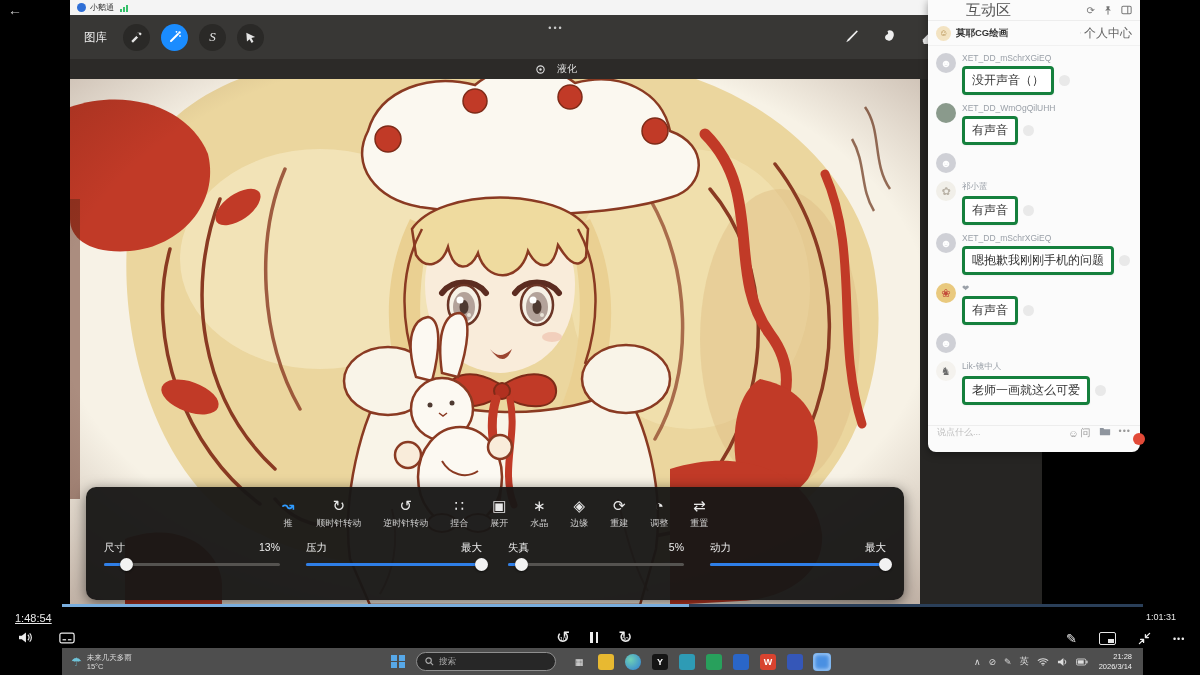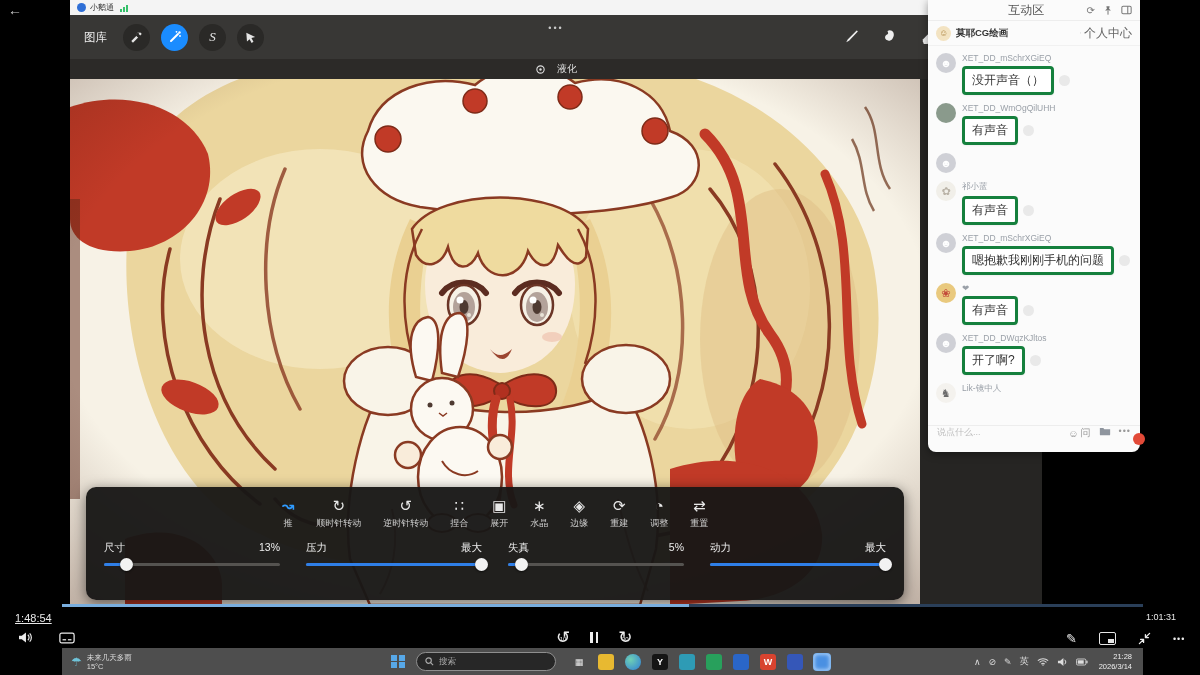--- a/index.html
+++ b/index.html
@@ -42,21 +42,21 @@
   .l-slider{width:176px;}
   .l-s-head{display:flex;justify-content:space-between;color:#ececec;font-size:10.5px;}
   .l-track{margin-top:8px;height:3px;background:#555350;border-radius:2px;cursor:pointer;}
   .l-fill{height:3px;background:#2f7fe8;border-radius:2px;position:relative;}
   .l-knob{position:absolute;right:-6px;top:-5px;width:13px;height:13px;background:#f2f2f2;border-radius:50%;
           box-shadow:0 1px 2px rgba(0,0,0,.6);cursor:pointer;}
   
   .chat-panel{position:absolute;left:866px;top:0;width:212px;height:452px;background:#fbfbfb;
               border-radius:0 0 8px 8px;display:flex;flex-direction:column;box-shadow:0 2px 8px rgba(0,0,0,.4);}
   .c-header{height:20px;display:flex;align-items:center;padding:0 8px;border-bottom:1px solid #ededed;flex:none;}
-  .c-title{flex:1;text-align:center;font-size:12px;color:#555;padding-left:30px;}
+  .c-title{flex:1;text-align:left;font-size:15px;color:#555;padding-left:30px;}
   .c-hicons{display:flex;align-items:center;gap:8px;color:#777;font-size:10px;}
   .c-hicons span, .c-hicons svg{cursor:pointer;}
   .c-sub{height:24px;display:flex;align-items:center;gap:5px;padding:0 8px;border-bottom:1px solid #f1f1f1;flex:none;}
   .c-chan-avatar{width:15px;height:15px;border-radius:50%;background:#f3e3c2;display:flex;align-items:center;
                  justify-content:center;font-size:9px;color:#b08a4a;flex:none;}
   .c-chan{font-size:9.5px;color:#333;font-weight:bold;}
   .c-profile{margin-left:auto;display:flex;align-items:center;gap:3px;color:#666;font-size:12px;cursor:pointer;
              max-width:52px;overflow:hidden;white-space:nowrap;}
   .c-msgs{flex:1;padding:7px 8px 0;overflow:hidden;}
   .c-msg{display:flex;gap:6px;margin-bottom:8px;}
@@ -462,32 +462,29 @@
             <div class="c-body">
               <div class="c-name">❤</div>
               <div class="c-line">
                 <div class="c-bubble">有声音</div>
                 <span class="c-action"></span>
               </div>
             </div>
           </div>
           <div class="c-msg">
             <div class="c-avatar" style="background: rgb(207, 208, 214); color: rgb(255, 255, 255);">☻</div>
-            <div class="c-body">
-              <div class="c-name">XET_DD_DWqzKJltos</div>
-              <div class="c-line">
-                <div class="c-bubble">开了啊?</div>
-                <span class="c-action"></span>
-              </div>
-            </div>
           </div>
           <div class="c-msg">
             <div class="c-avatar" style="background: rgb(244, 242, 238); color: rgb(106, 106, 106);">♞</div>
             <div class="c-body">
               <div class="c-name">Lik-镜中人</div>
+              <div class="c-line">
+                <div class="c-bubble">老师一画就这么可爱</div>
+                <span class="c-action"></span>
+              </div>
             </div>
           </div>
       </div>
       <div class="c-input">
         <span class="c-placeholder">说点什么...</span>
         <span class="c-iico">
           <span>☺</span>
           <span>问</span>
         </span>
         <span class="c-iico">

